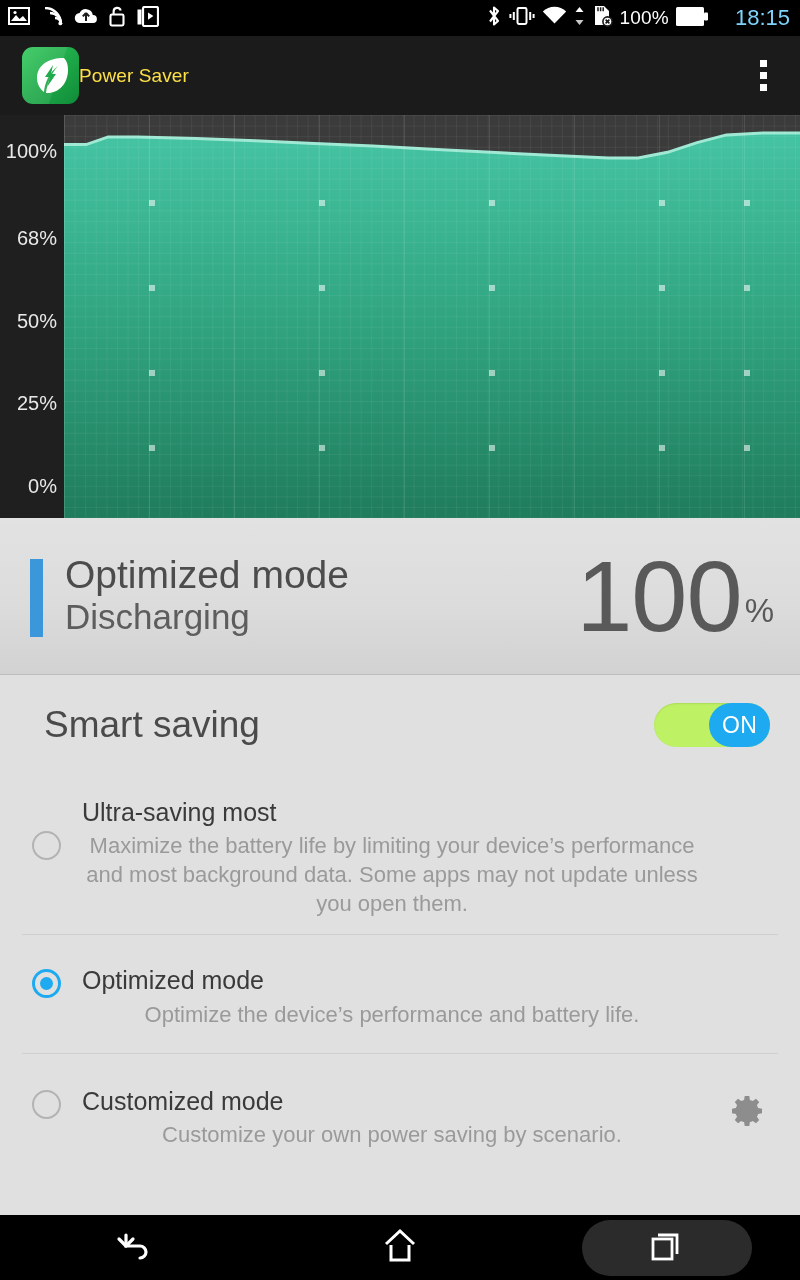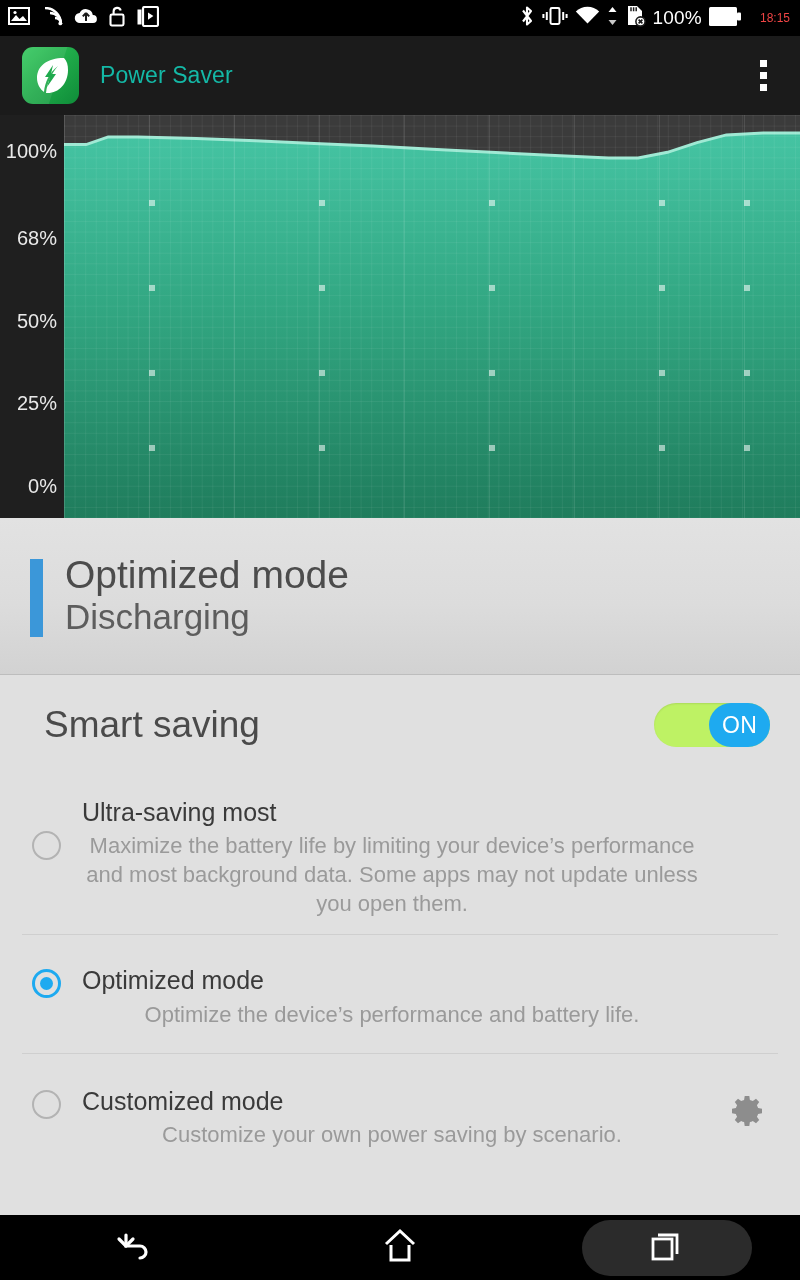--- a/index.html
+++ b/index.html
@@ -12,40 +12,40 @@
   
   .statusbar{
     position:absolute; top:0; left:0; width:800px; height:36px;
     background:#000; display:flex; align-items:center;
     padding:0 10px 0 8px; color:#fff;
   }
   .sb-left{ display:flex; align-items:center; gap:11px; }
   .sb-right{ margin-left:auto; display:flex; align-items:center; gap:7px; }
   .sb-icon{ display:block; }
   .sb-text{ font-size:19px; letter-spacing:.2px; color:#fff; }
-  .sb-clock{ font-size:12px; color:#ef4444; margin-left:12px; }
+  .sb-clock{ font-size:22px; color:#7dd3fc; margin-left:20px; }
 
   
   .appbar{
     position:absolute; top:36px; left:0; width:800px; height:79px;
     background:#1b1b1b; display:flex; align-items:center; padding:0 18px;
   }
   .app-icon{
     width:57px; height:57px; border-radius:11px; margin-left:4px;
     background:linear-gradient(135deg,#35c95e 0%,#22b04c 40%,#0f8c39 100%);
     position:relative; overflow:hidden; flex:none;
   }
   .app-icon::before{
     content:""; position:absolute; left:-10%; top:-20%;
     width:70%; height:150%; transform:rotate(18deg);
     background:rgba(255,255,255,.09);
   }
   .app-icon svg{ position:absolute; left:11px; top:9px; }
   .app-title{
-    color:#14b8a6; font-size:23px; margin-left:21px; font-weight:400;
+    color:#fde047; font-size:19px; font-weight:400;
     letter-spacing:.1px;
   }
   .overflow{
     margin-left:auto; width:30px; height:40px; display:flex;
     flex-direction:column; align-items:center; justify-content:center; gap:5px;
     margin-right:4px;
   }
   .overflow span{ width:7px; height:7px; background:#fff; display:block; }
 
   
@@ -309,20 +309,24 @@
     <span class="axis-label" style="top:371px">0%</span>
   </div>
 </div>
 
 <div class="summary">
   <div class="accent-bar"></div>
   <div class="summary-text">
     <div class="summary-mode">Optimized mode</div>
     <div class="summary-status">Discharging</div>
   </div>
+  <div class="summary-pct">
+    <span class="pct-value">100</span>
+    <span class="pct-sign">%</span>
+  </div>
 </div>
 
 <div class="settings">
 
   <div class="smart-row">
     <span class="smart-label">Smart saving</span>
     <div class="toggle">
       <div class="toggle-thumb">ON</div>
     </div>
   </div>

